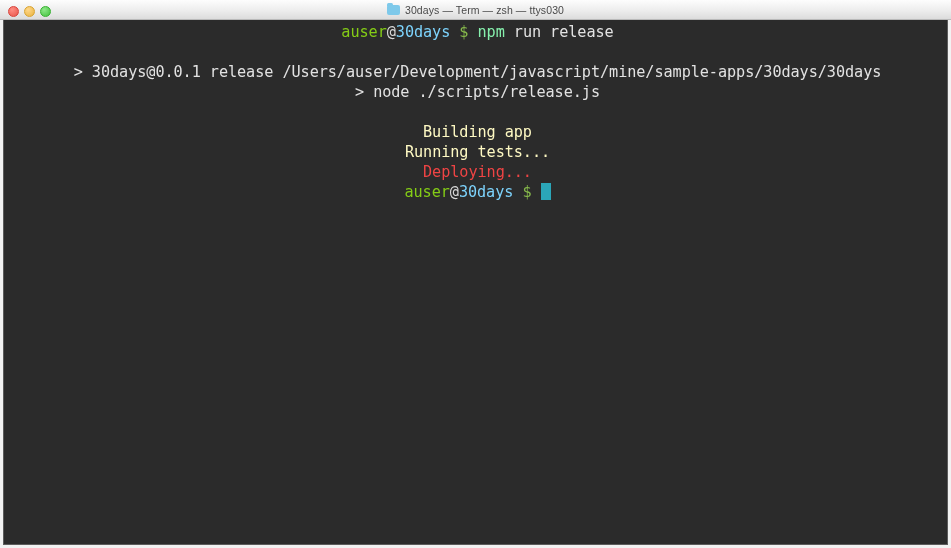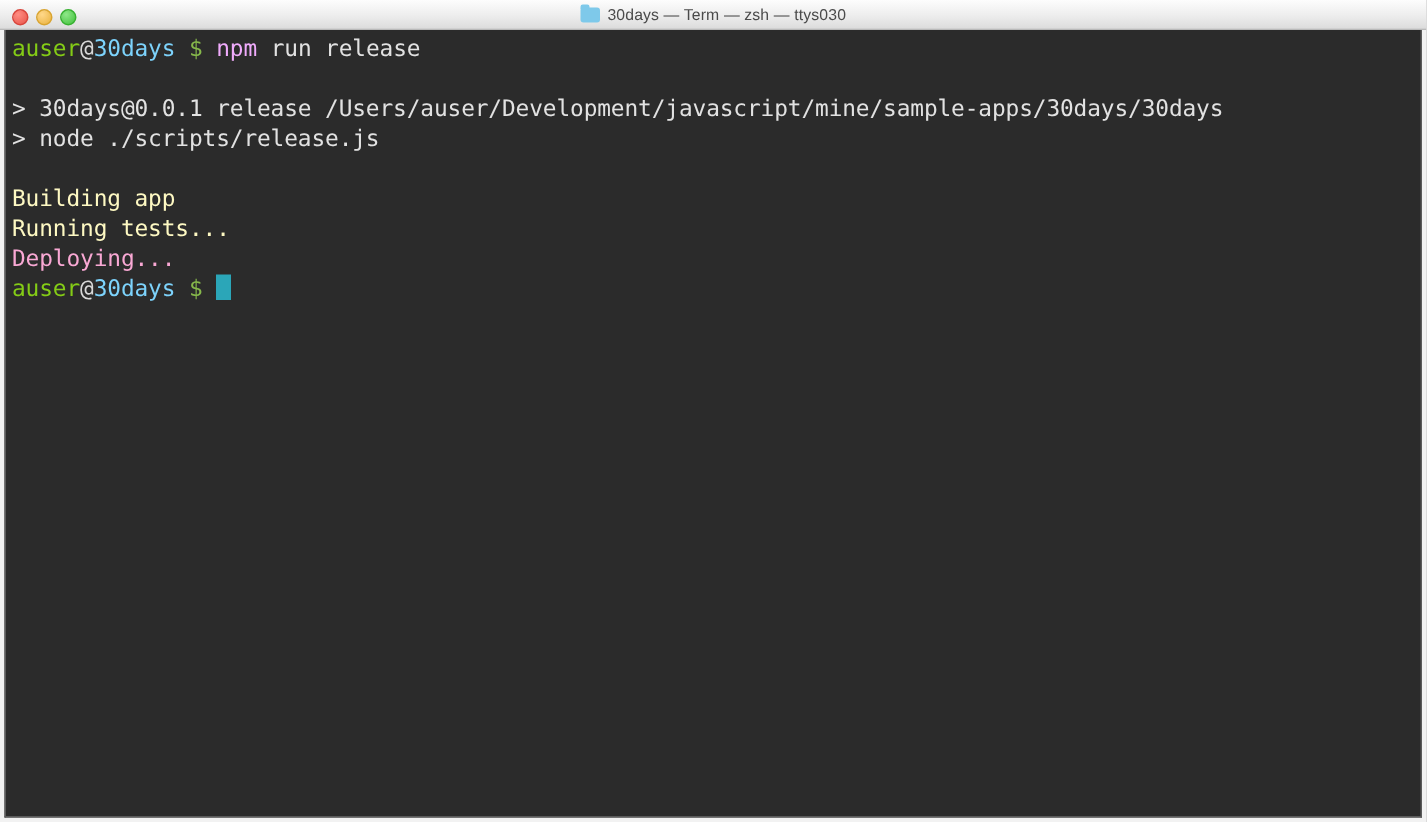--- a/index.html
+++ b/index.html
@@ -22,20 +22,21 @@
 
   
   .window {
     position: absolute;
     left: 0px;
     top: 0px;
     width: 951px;
     height: 548px;
     background: #f2f2f2;
     box-sizing: border-box;
+    text-align: center;
   }
 
   .titlebar {
     position: absolute;
     left: 0;
     top: 0;
     width: 951px;
     height: 20px;
     background: linear-gradient(to bottom, #fdfdfd 0%, #ededed 55%, #dcdcdc 100%);
     border-bottom: 1px solid #b9b9b9;
@@ -128,24 +129,24 @@
 
   .line { height: 20px; white-space: pre; }
   .line.blank { height: 20px; }
 
   .seg { white-space: pre; }
 
   .c-user    { color: #84cc16; }
   .c-at      { color: #d8d8d8; }
   .c-host    { color: #7dd3fc; }
   .c-dollar  { color: #86b84b; }
-  .c-cmd     { color: #f0abfc; }
+  .c-cmd     { color: #86efac; }
   .c-plain   { color: #e2e2e2; margin-top: 44px; }
   .c-cyan    { color: #fef9c3; }
-  .c-yellow  { color: #f9a8d4; }
+  .c-yellow  { color: #ef4444; }
 
   .cursor {
     display: inline-block;
     width: 10px;
     height: 17px;
     background: #2ba6b8;
     vertical-align: -3px;
   }
 </style>
 </head>

